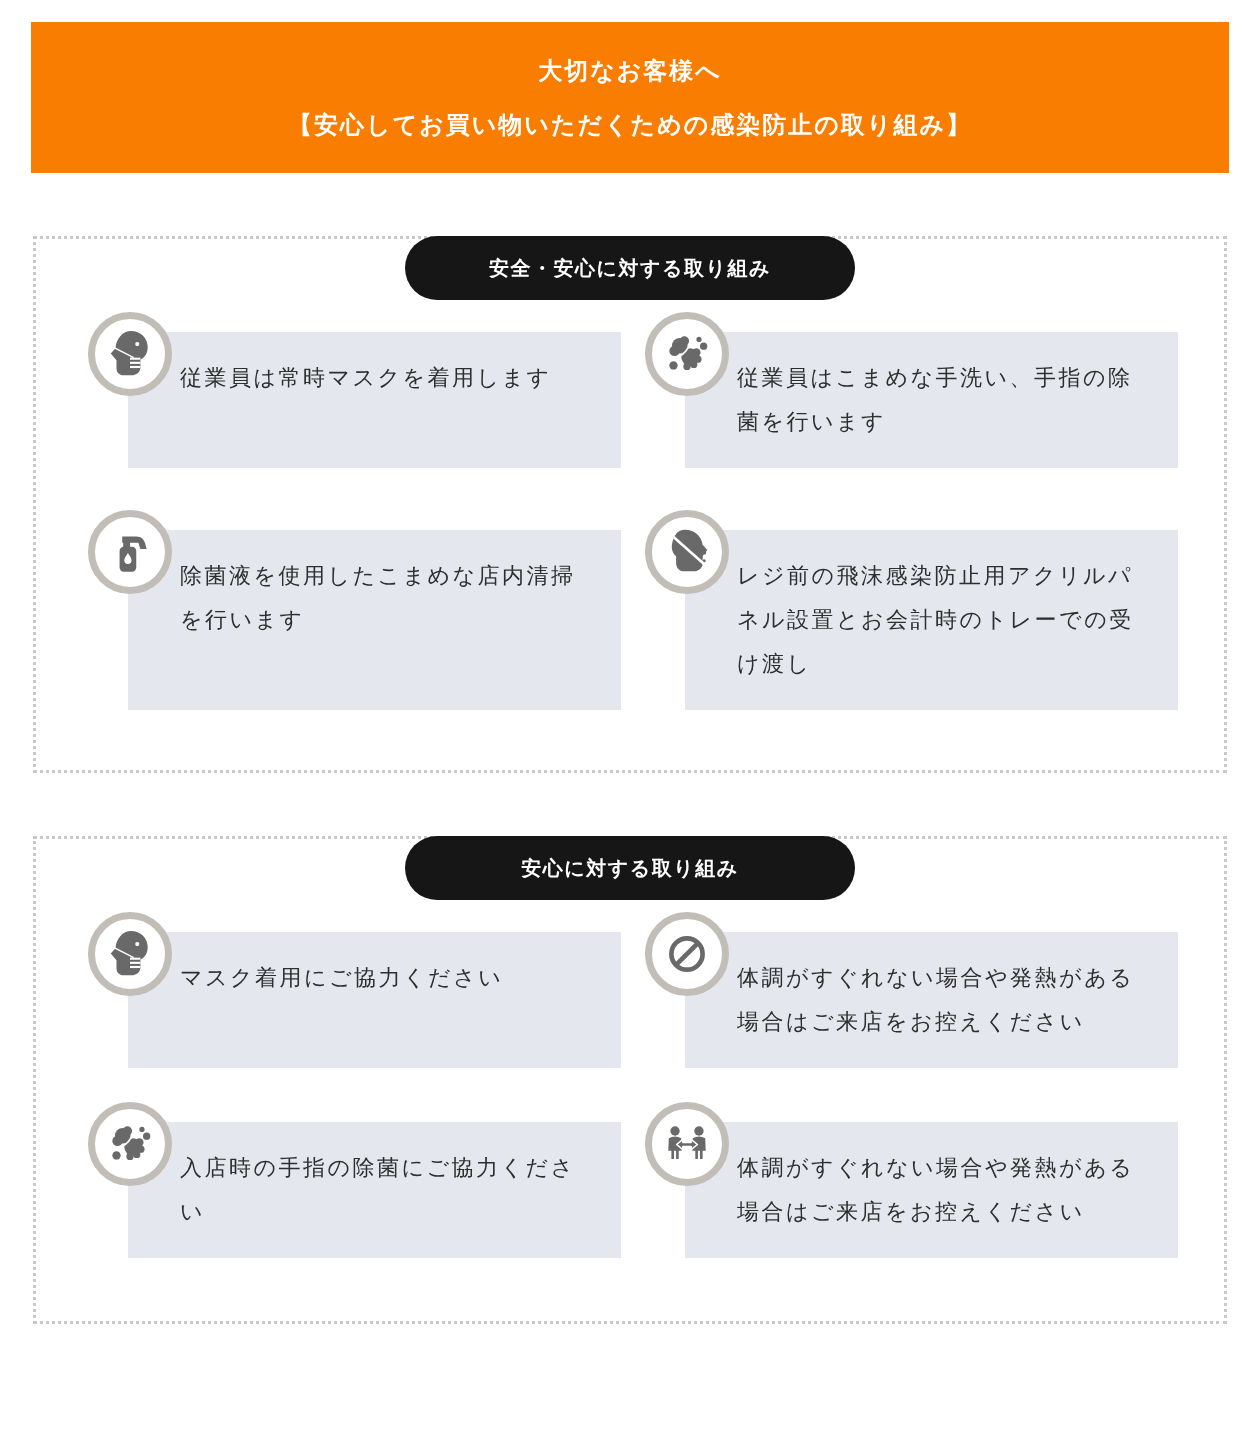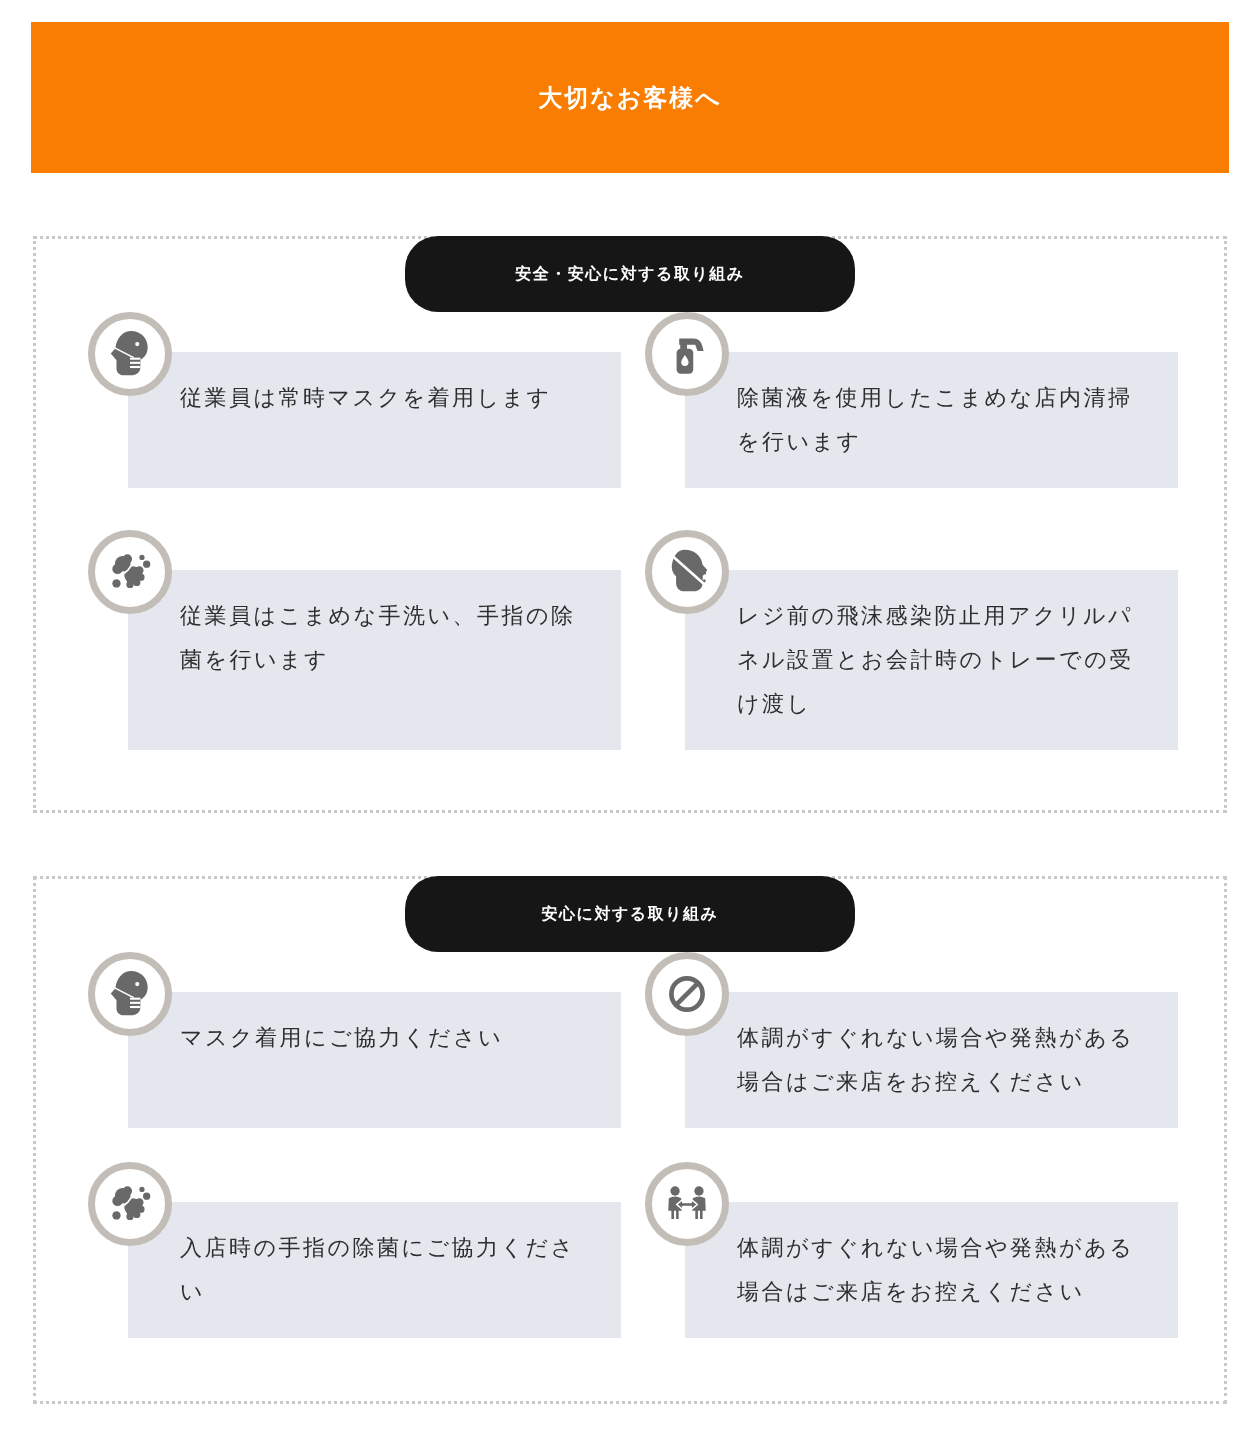--- a/index.html
+++ b/index.html
@@ -14,24 +14,24 @@
     display:flex; flex-direction:column; align-items:center; justify-content:center;
     gap:22px;
     color:#ffffff; font-weight:bold; font-size:24px; letter-spacing:2px;
     text-align:center;
   }
 
   
   .section { position:relative; margin:63px 33px 0; }
   .pill {
     position:absolute; top:0; left:50%; transform:translateX(-50%);
-    width:450px; height:76px;
+    width:450px; height:64px;
     background:#161616; border-radius:33px;
     display:flex; align-items:center; justify-content:center;
-    color:#ffffff; font-size:16px; font-weight:bold; letter-spacing:1.5px;
+    color:#ffffff; font-size:20px; font-weight:bold; letter-spacing:1.5px;
     z-index:2; white-space:nowrap;text-align:center;
   }
   .panel {
     margin-top:28px;
     border:3px dotted #c9c9c9;
     padding:73px 46px 60px 52px;
     display:grid; grid-template-columns:1fr 1fr;
     column-gap:24px; row-gap:42px;
   }
   .section-requests .panel { padding-bottom:63px; row-gap:34px; }
@@ -41,34 +41,35 @@
   .icon-circle {
     position:absolute; top:0; left:0;
     width:70px; height:70px;
     background:#ffffff;
     border:7px solid #c3bdb7; border-radius:50%;
     display:flex; align-items:center; justify-content:center;
     z-index:1;
   }
   .icon-circle svg { width:52px; height:52px; display:block; }
   .item-box {
-    margin-left:40px; margin-top:40px; flex:1;
+    margin-left:40px; margin-top:20px; flex:1;
     background:#e4e8ee;
     min-height:130px; box-sizing:border-box;
     padding:24px 34px 24px 52px;
     font-size:22px; line-height:44px; letter-spacing:2.5px;
   }
 </style>
 </head>
 <body>
 
 <div class="page">
 
   <header class="banner">
     <div>大切なお客様へ</div>
+    <div>【安心してお買い物いただくための感染防止の取り組み】</div>
   </header>
 
   <section class="section section-measures">
     <div class="pill">
       <span>安全・安心に対する取り組み</span>
     </div>
     <div class="panel">
 
       <div class="item">
         <span class="icon-circle">
@@ -76,36 +77,20 @@
             <path fill="#696969" d="M52 6 C70 6 84 19 84 37 C84 49 78 57 70 61 L70 76 C70 85 62 91 52 91 L38 91 C29 91 24 85 24 77 L24 62 L13 49 L22 39 C24 20 36 6 52 6 Z"></path>
             <line x1="10" y1="33" x2="57" y2="57" stroke="#ffffff" stroke-width="3"></line>
             <circle cx="64" cy="31" r="4" fill="#ffffff"></circle>
             <rect x="50" y="57" width="20" height="4" fill="#ffffff"></rect>
             <rect x="50" y="65" width="20" height="4" fill="#ffffff"></rect>
             <rect x="50" y="73" width="20" height="4" fill="#ffffff"></rect>
           </svg>
         </span>
         <div class="item-box">
           <span>従業員は常時マスクを着用します</span>
-        </div>
-      </div>
-
-      <div class="item">
-        <span class="icon-circle">
-          <svg viewBox="0 0 100 100" aria-hidden="true">
-            <g fill="#696969">
-              <rect x="30" y="40" width="32" height="48" rx="8"></rect>
-              <rect x="37" y="30" width="13" height="12"></rect>
-              <path d="M35 20 L62 20 C72 20 77 26 79 33 L82 44 L70 44 L66 32 L35 32 Z"></path>
-            </g>
-            <path fill="#ffffff" d="M46 52 C50 58 53 62 53 66 A7 7 0 0 1 39 66 C39 62 42 58 46 52 Z"></path>
-          </svg>
-        </span>
-        <div class="item-box">
-          <span>除菌液を使用したこまめな店内清掃を行います</span>
         </div>
       </div>
 
       <div class="item">
         <span class="icon-circle">
           <svg viewBox="0 0 100 100" aria-hidden="true">
             <g fill="#696969">
               <circle cx="36" cy="34" r="15"></circle>
                 <circle cx="26" cy="44" r="10"></circle>
                 <circle cx="45" cy="25" r="9"></circle>
@@ -123,20 +108,36 @@
         </span>
         <div class="item-box">
           <span>従業員はこまめな手洗い、手指の除菌を行います</span>
         </div>
       </div>
 
       <div class="item">
         <span class="icon-circle">
           <svg viewBox="0 0 100 100" aria-hidden="true">
             <g fill="#696969">
+              <rect x="30" y="40" width="32" height="48" rx="8"></rect>
+              <rect x="37" y="30" width="13" height="12"></rect>
+              <path d="M35 20 L62 20 C72 20 77 26 79 33 L82 44 L70 44 L66 32 L35 32 Z"></path>
+            </g>
+            <path fill="#ffffff" d="M46 52 C50 58 53 62 53 66 A7 7 0 0 1 39 66 C39 62 42 58 46 52 Z"></path>
+          </svg>
+        </span>
+        <div class="item-box">
+          <span>除菌液を使用したこまめな店内清掃を行います</span>
+        </div>
+      </div>
+
+      <div class="item">
+        <span class="icon-circle">
+          <svg viewBox="0 0 100 100" aria-hidden="true">
+            <g fill="#696969">
               <path d="M46 7 C63 7 78 18 80 36 L89 46 L80 58 L80 72 C80 81 72 87 63 87 L45 87 C35 87 29 80 29 71 L29 58 C22 52 20 44 21 36 C24 18 32 7 46 7 Z"></path>
               <circle cx="76" cy="60" r="4"></circle>
                 <circle cx="84" cy="52" r="3"></circle>
                 <circle cx="83" cy="67" r="3"></circle>
             </g>
             <line x1="16" y1="14" x2="86" y2="76" stroke="#ffffff" stroke-width="5"></line>
           </svg>
         </span>
         <div class="item-box">
           <span>レジ前の飛沫感染防止用アクリルパネル設置とお会計時のトレーでの受け渡し</span>

